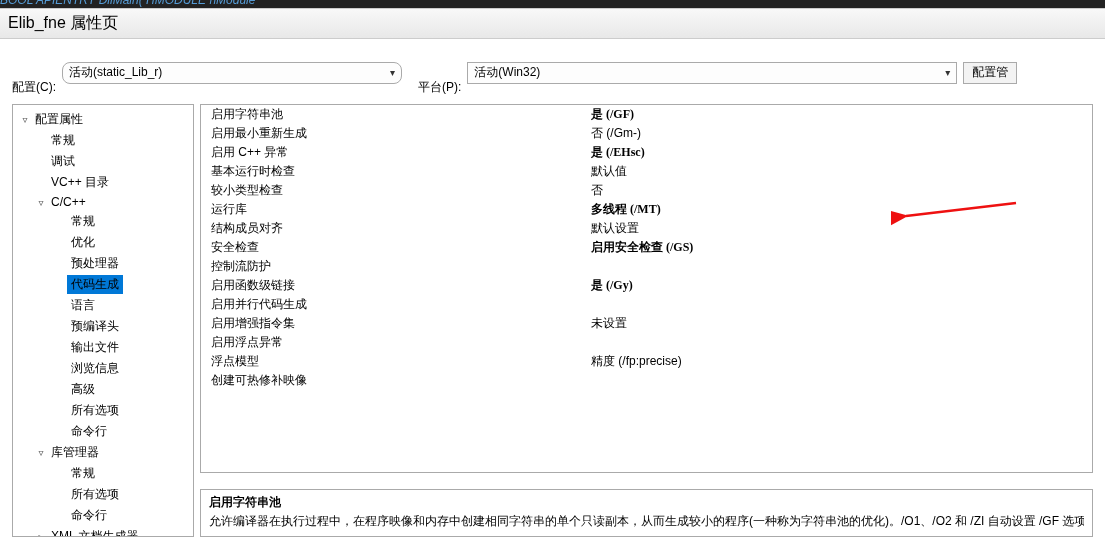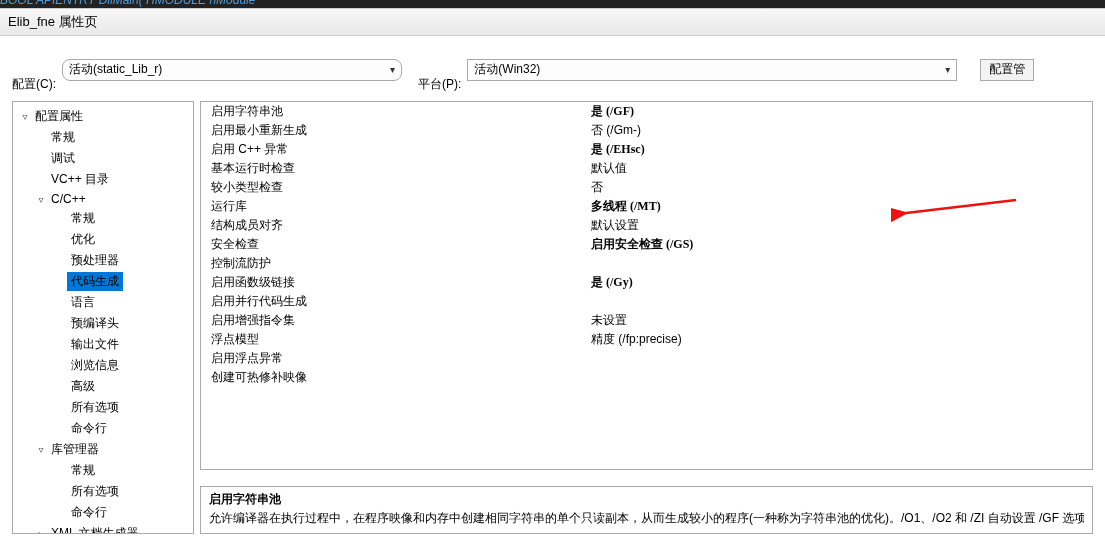--- a/index.html
+++ b/index.html
@@ -1,32 +1,32 @@
 <!DOCTYPE html>
 <html><head>
   <meta charset="utf-8">
   <style>
     * { margin: 0; padding: 0; box-sizing: border-box; font-family: "Microsoft YaHei", "Segoe UI", Tahoma, sans-serif; font-size: 12px; }
     body { background: #f0f0f0; width: 1105px; height: 543px; overflow: hidden; }
     
     .titlebar-bg { height: 8px; background: #222; color: #6a6; font-style: italic; font-family: monospace; white-space: nowrap; overflow: hidden; line-height: 0; }
     
     .window-title { background: linear-gradient(to bottom, #f8f8f8, #e8e8e8); border-top: 1px solid #ccc; border-bottom: 1px solid #ccc; padding: 4px 8px; display: flex; align-items: center; }
-    .window-title-text { font-size: 13px; }
+    .window-title-text { font-size: 16px; }
     .window-close-area { margin-left: auto; font-size: 16px; color: #444; padding: 0 8px; }
     
     .main-area { background: #fff; height: calc(543px - 8px - 25px); display: flex; flex-direction: column; }
     
     .dropdown-row { display: flex; align-items: center; padding: 10px 12px 8px 12px; gap: 6px; }
     .dropdown-row label { white-space: nowrap; margin-top: 30px; }
     .dropdown { flex: 1; border: 1px solid #aaa; background: #fdfdfd; height: 22px; display: flex; align-items: center; padding: 0 6px; position: relative; }
     .dropdown.config-dd { max-width: 340px; border-radius: 8px; }
     .dropdown.platform-dd { max-width: 490px; }
     .dropdown-arrow { margin-left: auto; color: #333; font-size: 10px; }
-    .config-mgr-btn { border: 1px solid #aaa; background: #f3f3f3; padding: 2px 8px; height: 22px; display: flex; align-items: center; margin-left: 17px; }
+    .config-mgr-btn { border: 1px solid #aaa; background: #f3f3f3; padding: 2px 8px; height: 22px; display: flex; align-items: center; }
     
     .body-split { display: flex; flex: 1; padding: 0 12px 12px 12px; gap: 6px; overflow: hidden; }
     
     .tree-pane { width: 182px; border: 1px solid #aaa; background: #fff; overflow: auto; padding: 4px 0; }
     .tree-item { display: flex; align-items: center; padding: 1px 0; cursor: default; white-space: nowrap; }
     .tree-toggle { width: 12px; text-align: center; color: #555; font-size: 10px; display: inline-block; }
     .tree-label { padding: 1px 4px; }
     .tree-item.selected .tree-label { background: #0078d7; color: #000000; }
     .indent-0 { padding-left: 6px; }
     .indent-1 { padding-left: 22px; }
@@ -219,26 +219,26 @@
           </div>
           <div class="grid-row">
             <div class="grid-label">启用并行代码生成</div>
             <div class="grid-value"></div>
           </div>
           <div class="grid-row">
             <div class="grid-label">启用增强指令集</div>
             <div class="grid-value">未设置</div>
           </div>
           <div class="grid-row">
+            <div class="grid-label">启用浮点异常</div>
+            <div class="grid-value"></div>
+          </div>
+          <div class="grid-row">
             <div class="grid-label">浮点模型</div>
             <div class="grid-value">精度 (/fp:precise)</div>
-          </div>
-          <div class="grid-row">
-            <div class="grid-label">启用浮点异常</div>
-            <div class="grid-value"></div>
           </div>
           <div class="grid-row">
             <div class="grid-label">创建可热修补映像</div>
             <div class="grid-value"></div>
           </div>
         </div>
       <div class="desc-pane">
         <div class="desc-title">启用字符串池</div>
         <div class="desc-text">允许编译器在执行过程中，在程序映像和内存中创建相同字符串的单个只读副本，从而生成较小的程序(一种称为字符串池的优化)。/O1、/O2 和 /ZI 自动设置 /GF 选项</div>
       </div>

